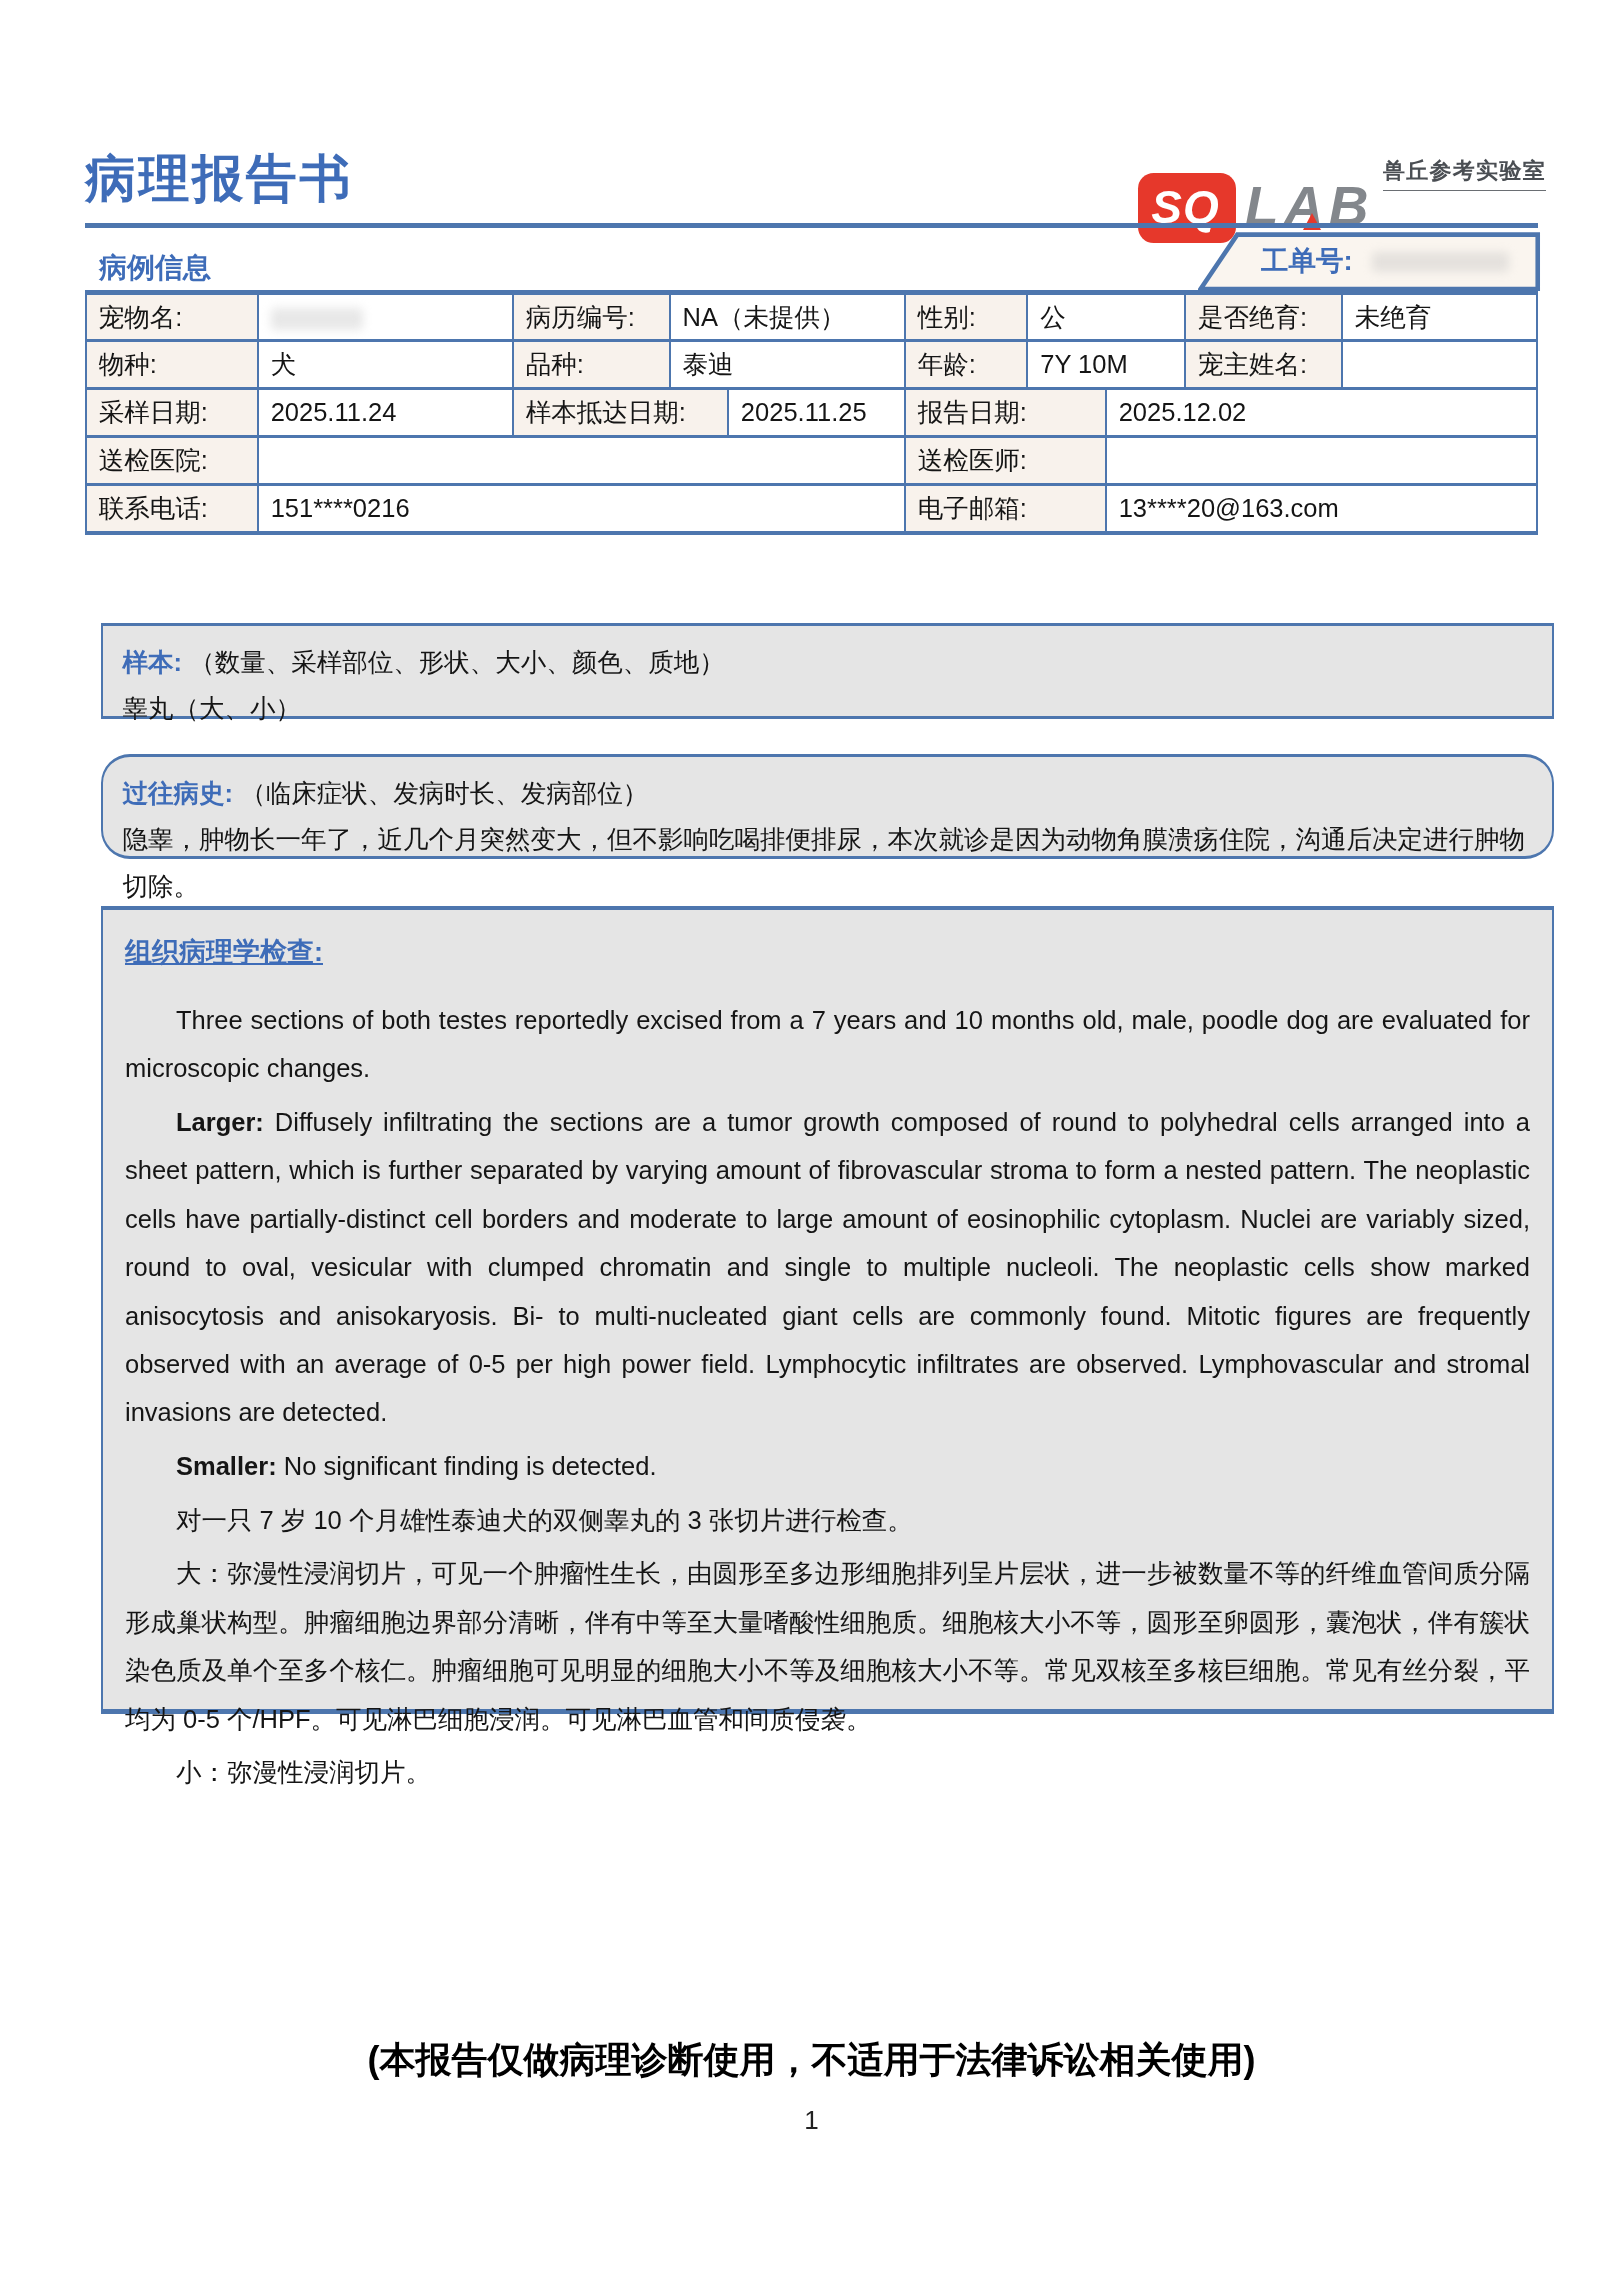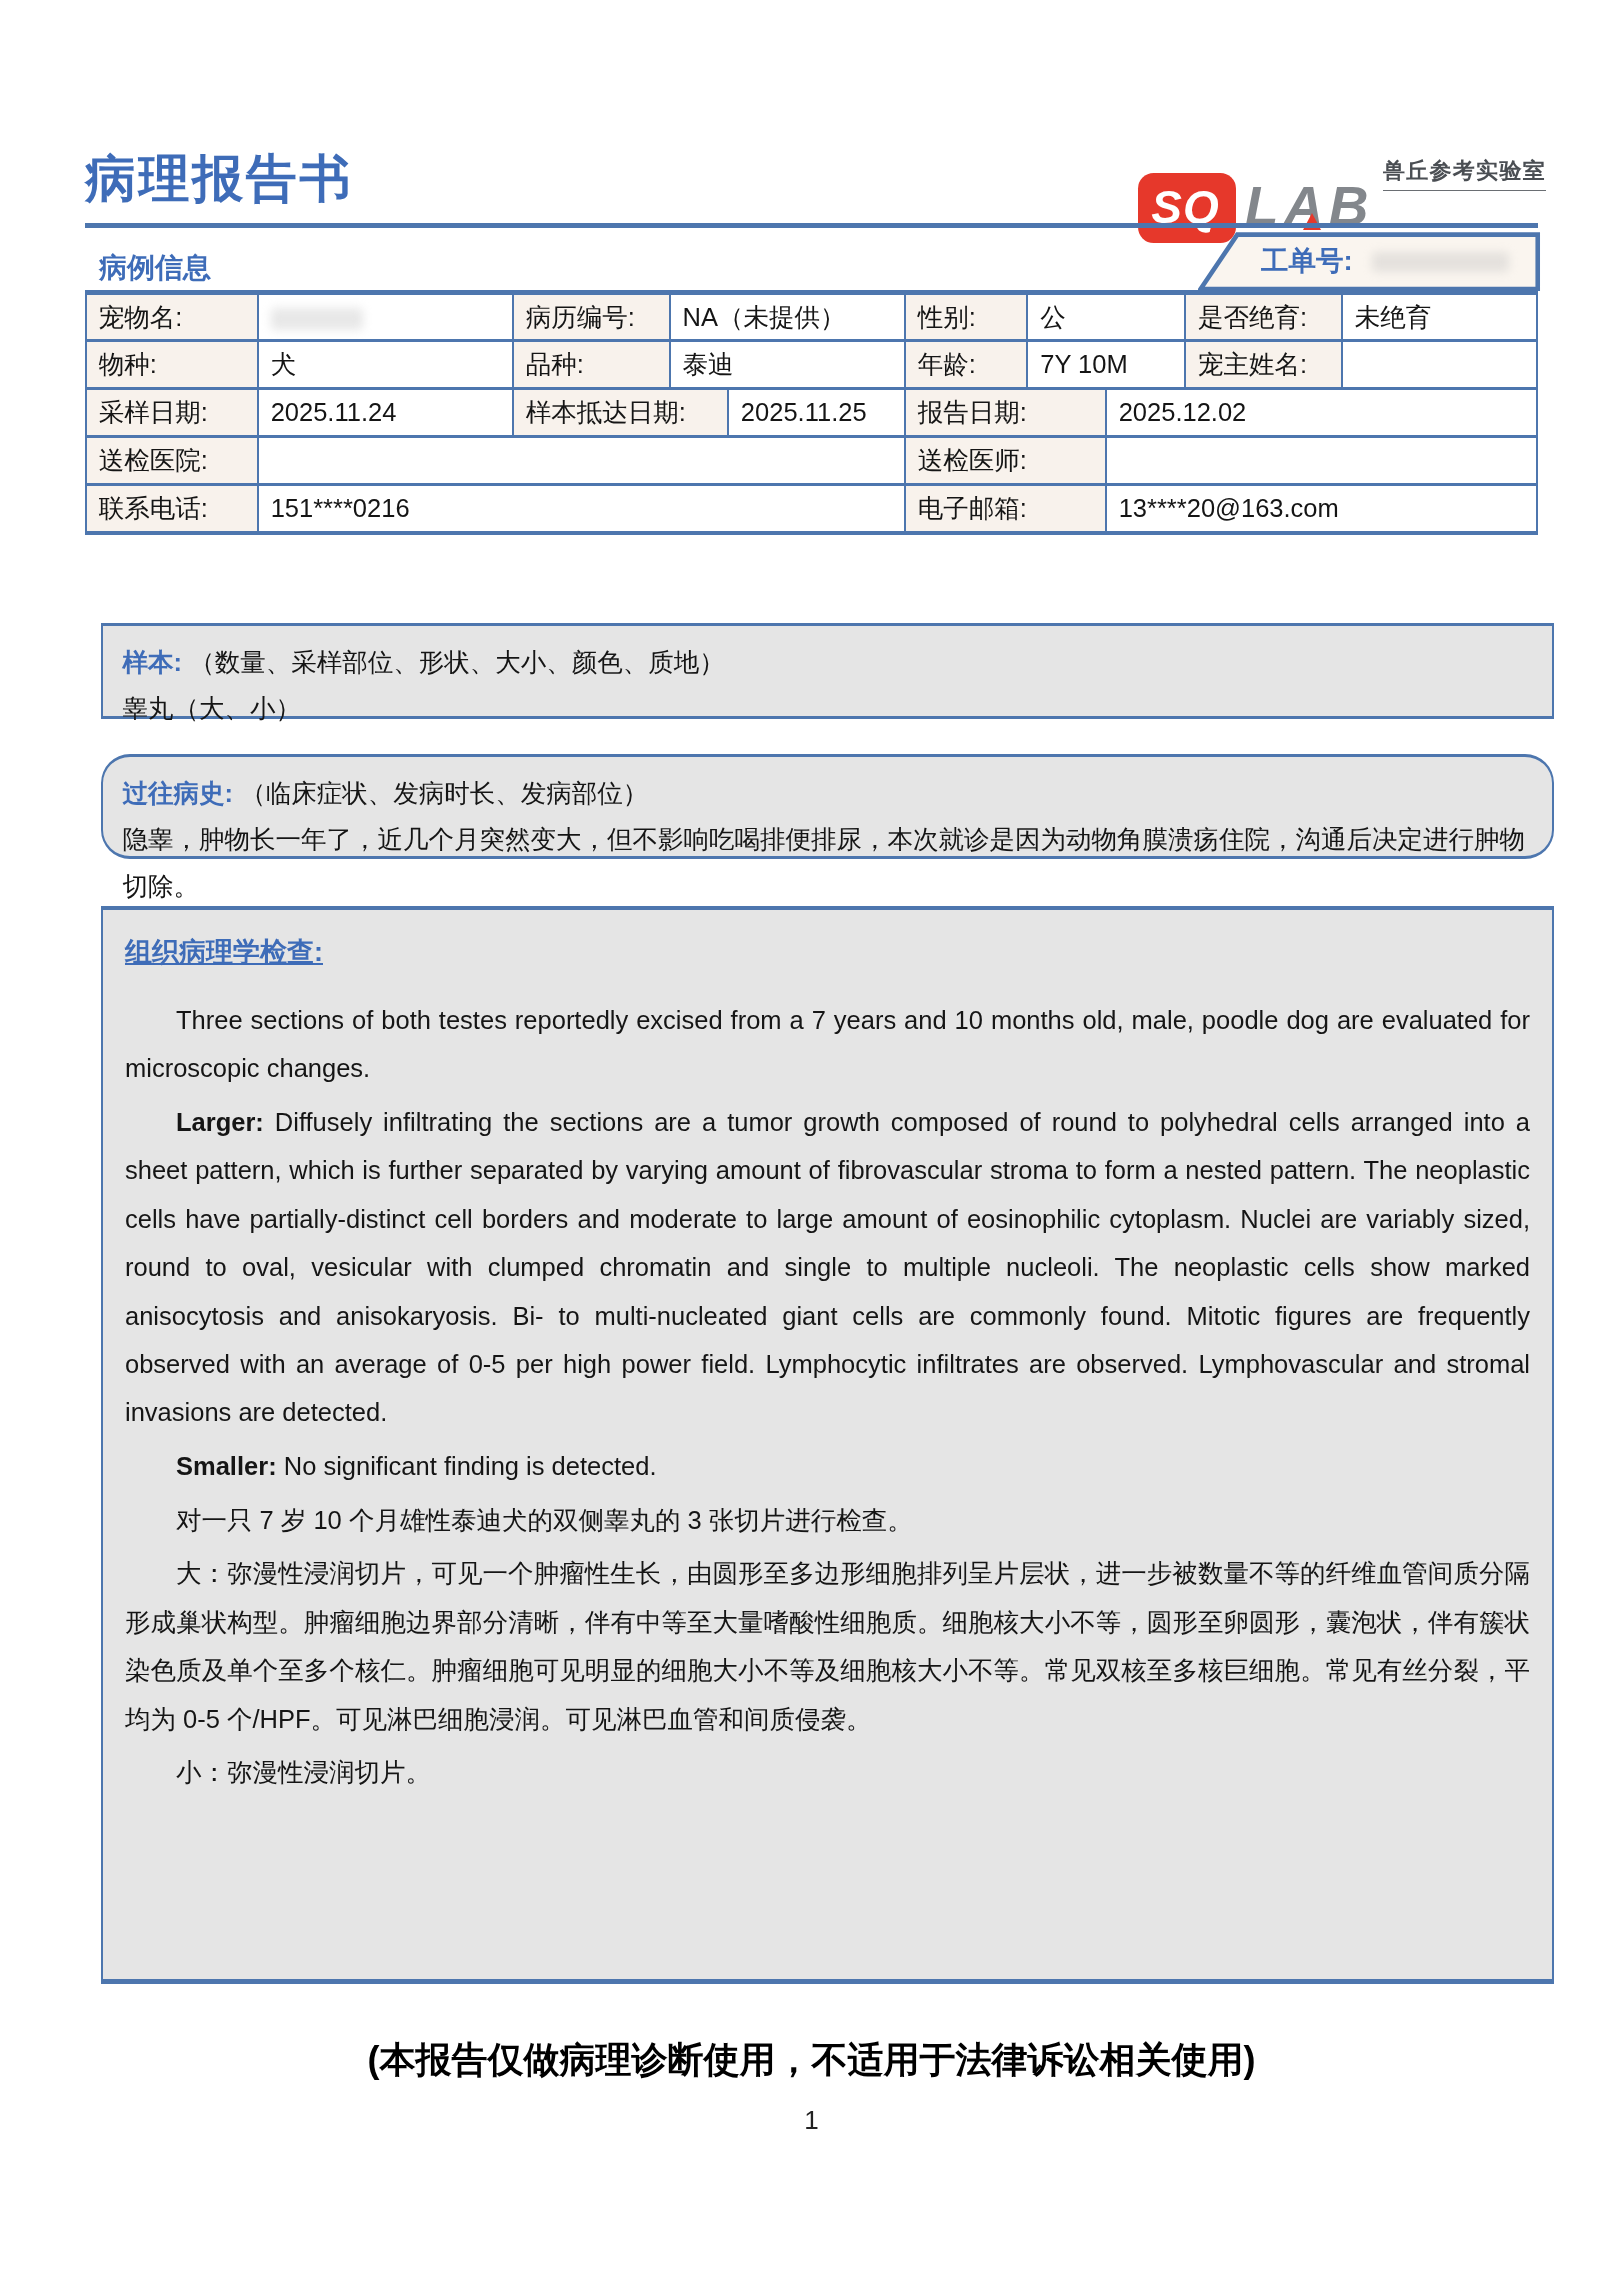--- a/index.html
+++ b/index.html
@@ -47,21 +47,21 @@
   .case-table { border:2.6px solid #4d76ae; border-top:5.2px solid #4d76ae; border-bottom:4.6px solid #4d76ae; }
   .case-table td.lbl { background:#f8f2ec; }
 
   
   .box { position:absolute; left:101px; width:1453px; border:2px solid #4d76ae;
     border-top-width:3.9px; border-bottom-width:3.9px; padding:13px 19.6px;
     font-size:25.5px; line-height:1.82; color:#151515; background:#e5e5e5; }
   .sec-label { color:#3e6cb8; font-weight:bold; }
   .box-sample { top:623px; height:96px; }
   .box-history { top:754px; height:105px;border-radius:29px; }
-  .box-histo { top:906px; height:1078px; border-top-width:4.6px; border-bottom-width:5.2px; padding:18.3px 22px; }
+  .box-histo { top:906px; height:808px; border-top-width:4.6px; border-bottom-width:5.2px; padding:18.3px 22px; }
   .histo-heading { font-size:27px; font-weight:bold; color:#3e6cb8;
     text-decoration:underline; margin-bottom:18.3px; }
   .box-histo p { font-size:25.5px; line-height:1.9; text-align:justify;
     text-indent:2em; margin:0 0 5.2px 0; }
   .box-histo p b { font-weight:bold; }
 
   
   .footer-disclaimer { position:absolute; left:0; top:2036px; width:100%;
     text-align:center; font-size:36px; font-weight:bold; color:#000; }
   .page-number { position:absolute; left:0; top:2105px; width:100%;

